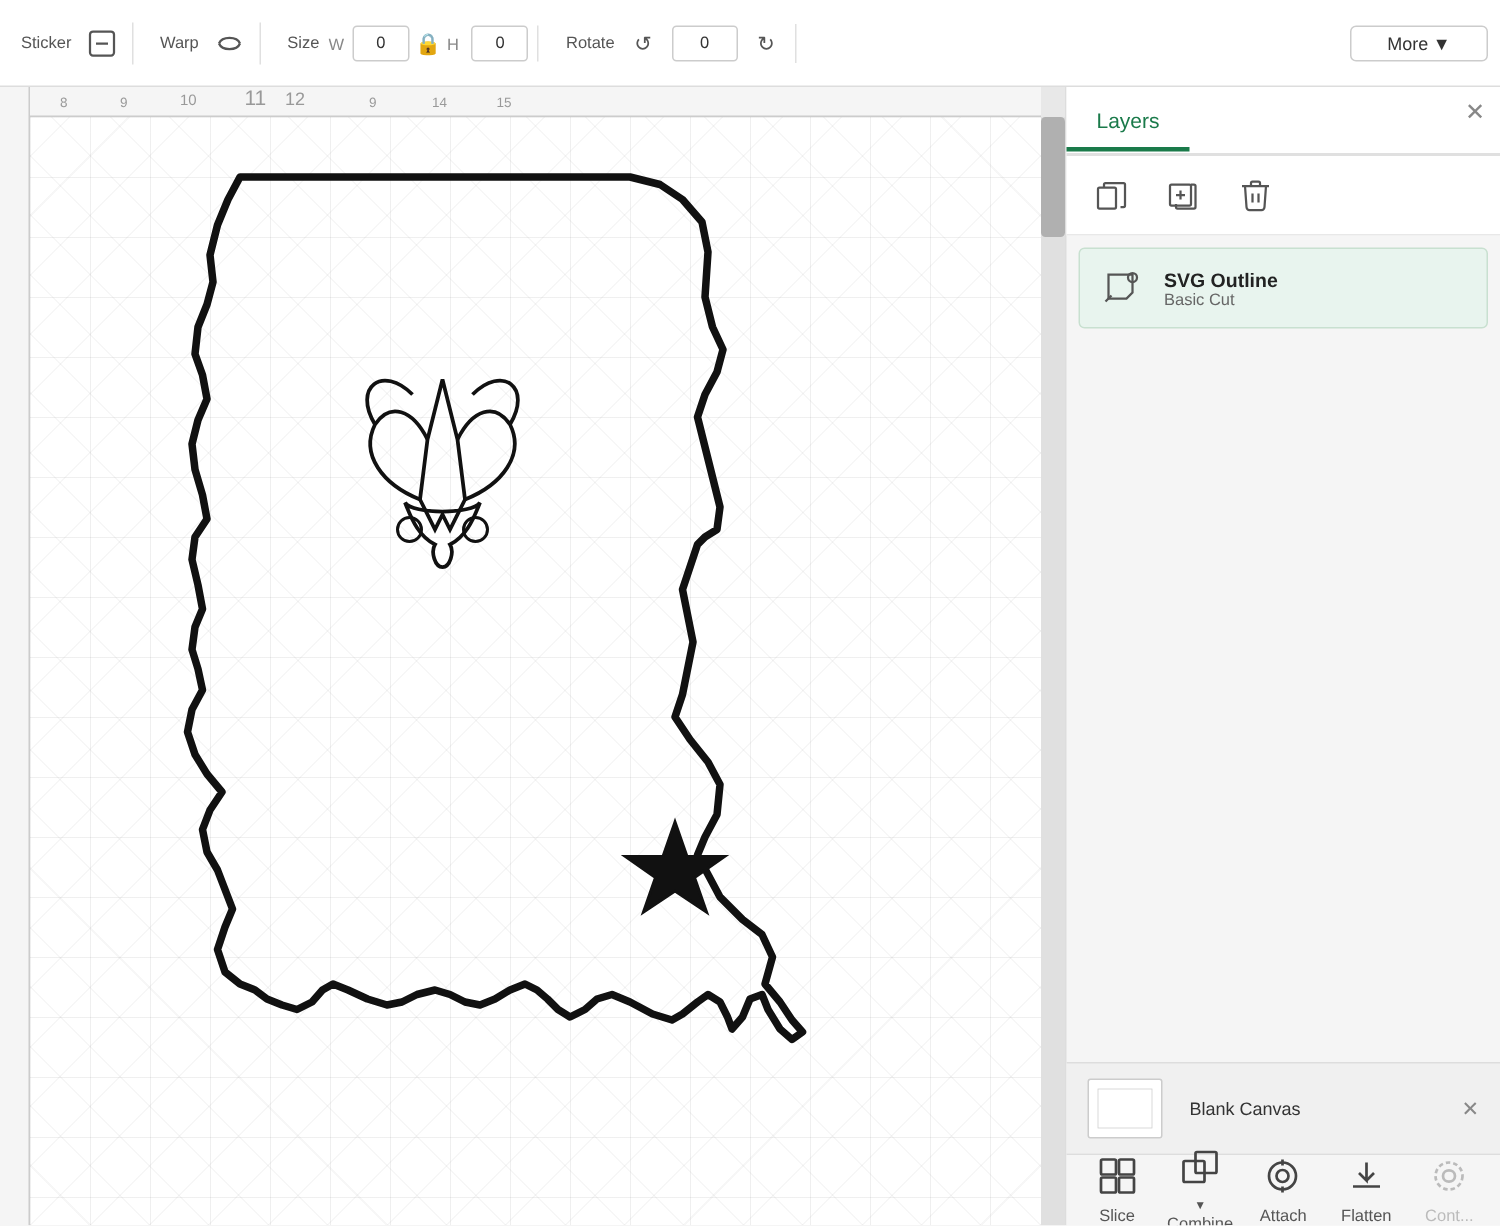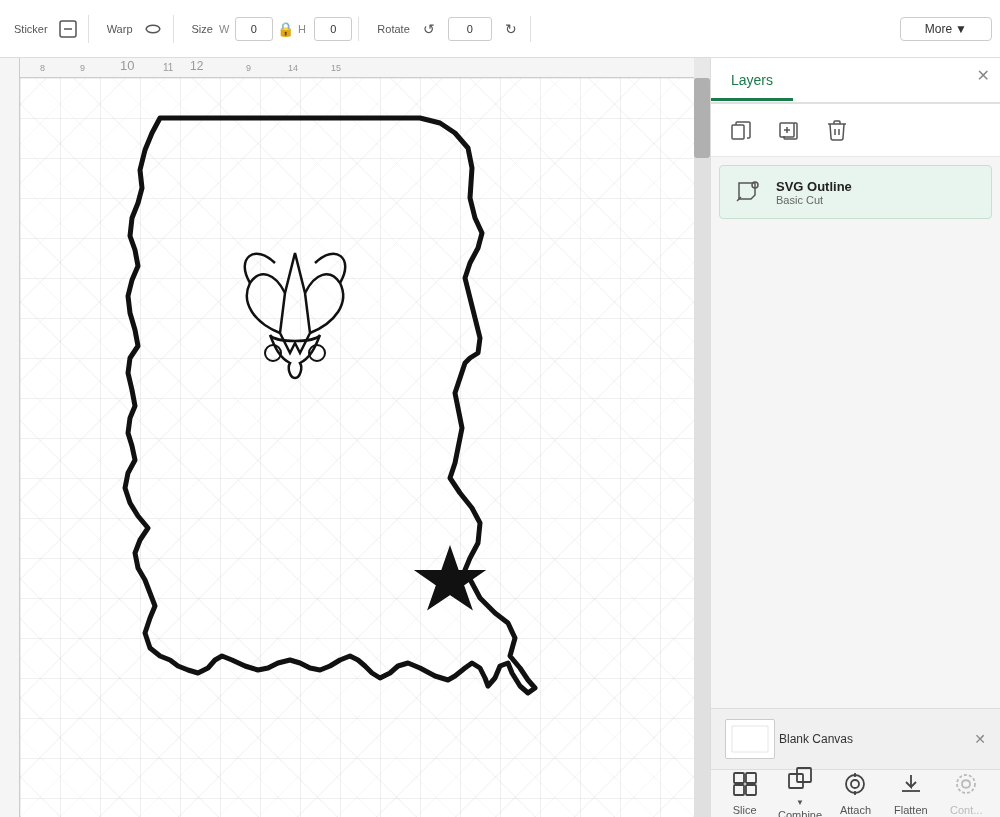--- a/index.html
+++ b/index.html
@@ -257,21 +257,21 @@
       color: #666;
     }
 
     
     .canvas-thumb-area {
       padding: 10px 14px;
       background: #f0f0f0;
       border-top: 1px solid #ddd;
       display: flex;
       align-items: center;
-      gap: 4px;
+      gap: 18px;
     }
     .canvas-thumb {
       width: 50px; height: 40px;
       background: #fff;
       border: 1px solid #ccc;
       border-radius: 2px;
       display: flex; align-items: center; justify-content: center;
     }
     .canvas-thumb-label {
       font-size: 12px;
@@ -371,22 +371,22 @@
 </div>
 
 <div class="main-area">
 
   <div class="canvas-area">
 
     <div class="ruler-h">
       <div style="position:absolute;left:20px;right:0;height:100%;display:flex;align-items:flex-end;padding-bottom:2px;">
         <span style="position:absolute;left:20px;font-size:9px;color:#999">8</span>
         <span style="position:absolute;left:60px;font-size:9px;color:#999">9</span>
-        <span style="position:absolute;left:100px;font-size:13px;color:#999">10</span>
-        <span style="position:absolute;left:143px;font-size:10px;color:#999">11</span>
+        <span style="position:absolute;left:100px;font-size:10px;color:#999">10</span>
+        <span style="position:absolute;left:143px;font-size:14px;color:#999">11</span>
         <span style="position:absolute;left:170px;font-size:12px;color:#999">12</span>
         <span style="position:absolute;left:226px;font-size:9px;color:#999">9</span>
         <span style="position:absolute;left:268px;font-size:9px;color:#999">14</span>
         <span style="position:absolute;left:311px;font-size:9px;color:#999">15</span>
       </div>
     </div>
 
     <div class="ruler-v"></div>
 
     <div class="scrollbar-v">

